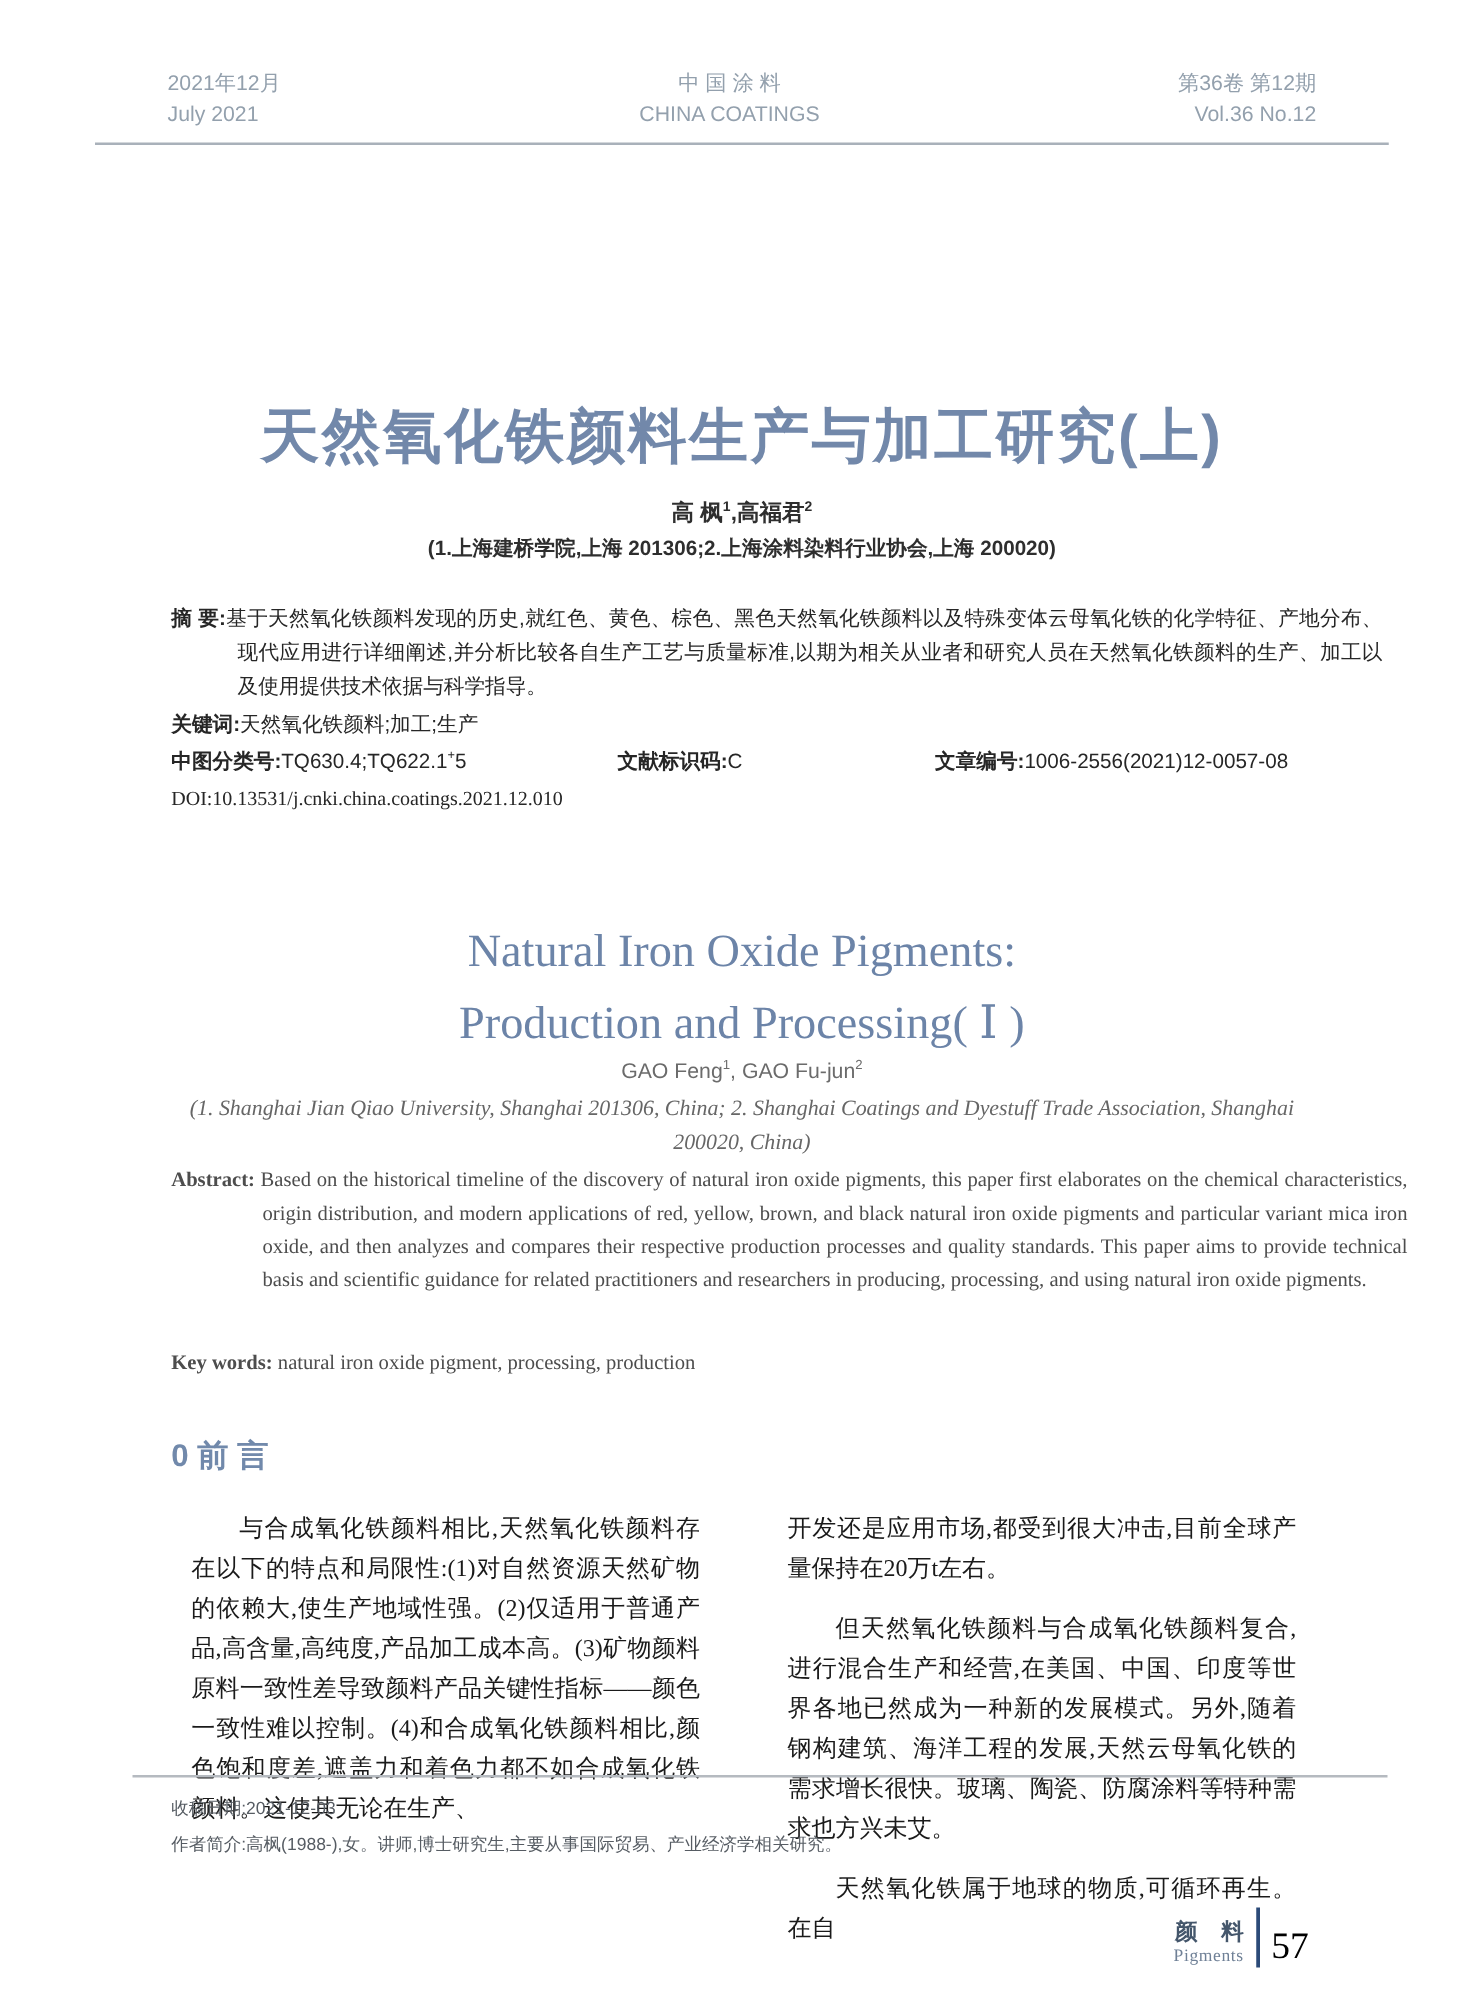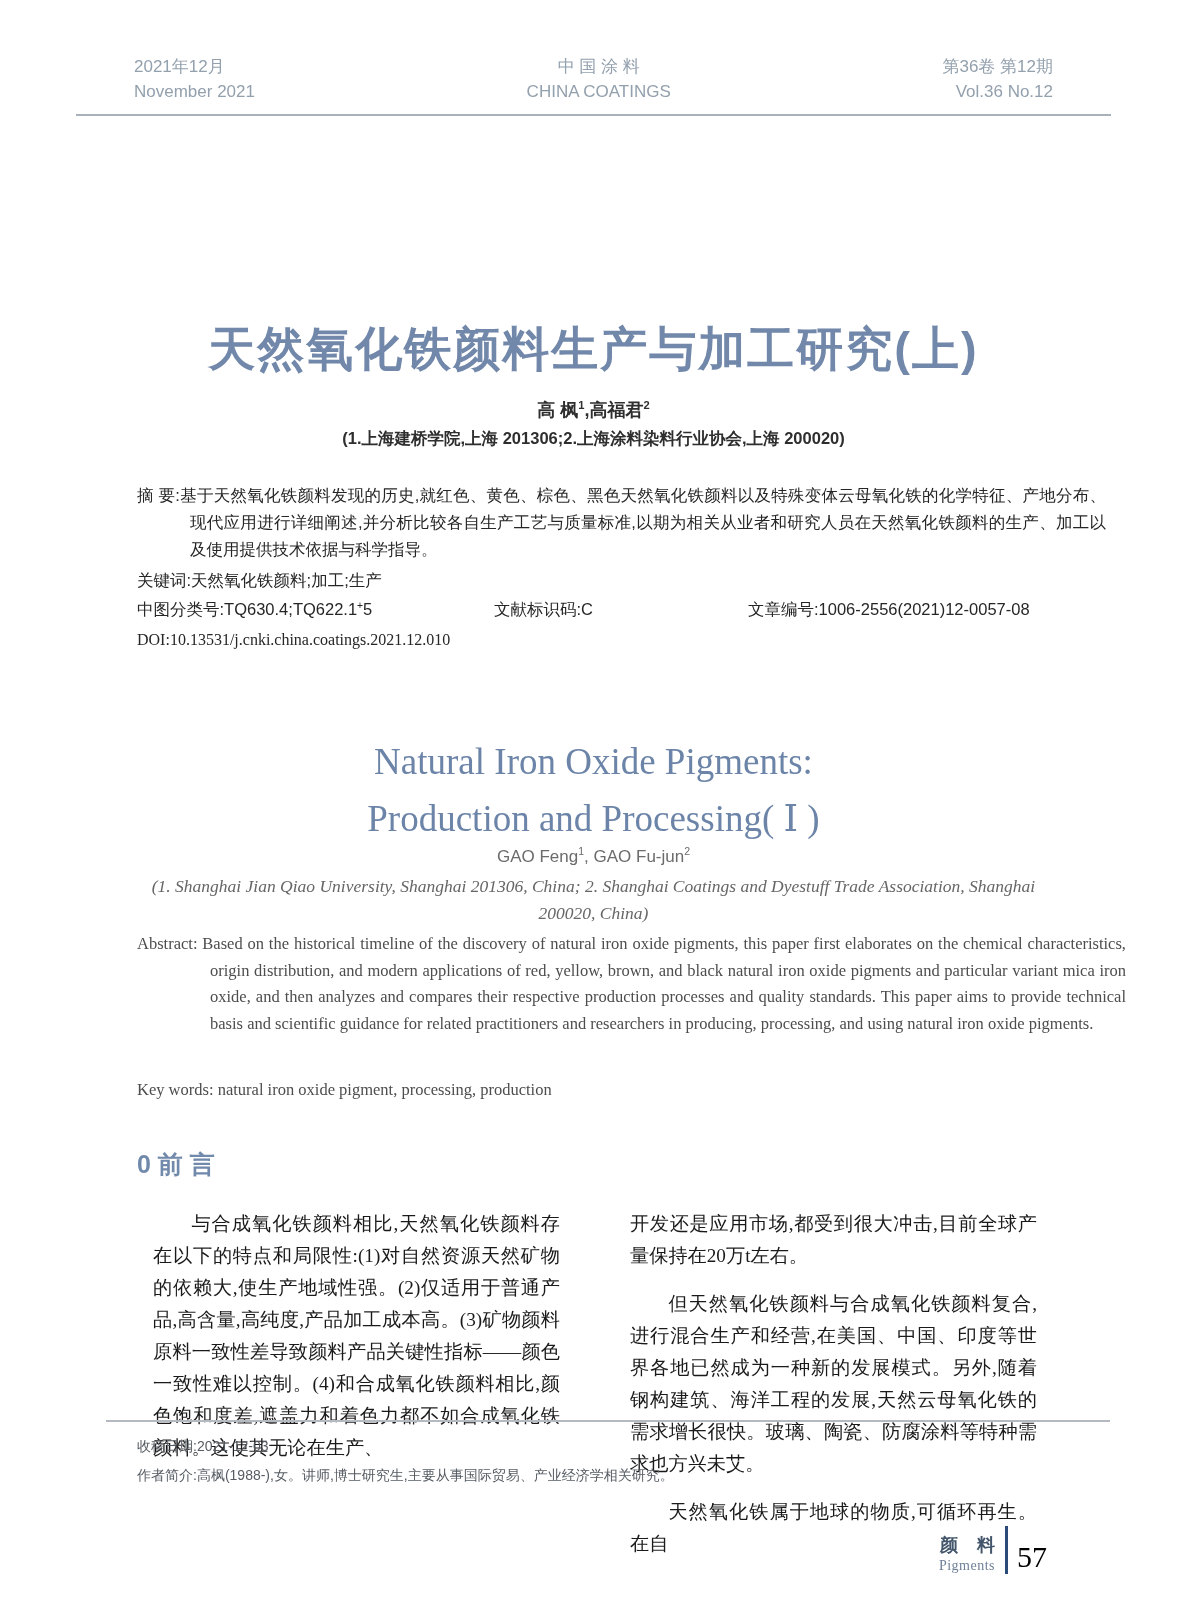--- a/index.html
+++ b/index.html
@@ -23,21 +23,21 @@
   .authors-cn{position:absolute;top:398px;left:0;width:100%;text-align:center;
               font-size:18px;font-weight:bold;color:#2e2e2e;}
   .affil-cn{position:absolute;top:428px;left:0;width:100%;text-align:center;
             font-size:16.5px;font-weight:600;color:#2e2e2e;}
 
   
   .block-cn{position:absolute;left:137px;width:916px;font-size:16.5px;
             line-height:27px;color:#262626;}
   .abstract-cn{top:482px;text-align:justify;padding-left:53px;text-indent:-53px;}
   .kw-cn{top:567px;}
-  .label-b{font-weight:normal;}
+  .label-b{font-weight:bold;}
   .meta-row{top:596px;position:absolute;height:27px;}
   .meta-item{position:absolute;top:0;white-space:nowrap;}
   .meta-clc{left:0;}
   .meta-doc{left:357px;}
   .meta-art{left:611px;}
   .doi-line{top:626px;font-size:16px;}
 
   
   .title-en{position:absolute;top:733px;left:0;width:100%;text-align:center;
             font-weight:normal;font-size:37px;line-height:57px;color:#6c84a8;}
@@ -71,21 +71,21 @@
   .pf-bar{width:3px;height:48px;background:#2b4a78;}
   .pf-num{font-size:30px;color:#000000;margin-left:9px;padding-top:6px;}
 </style>
 </head>
 <body>
 
 <div class="jheader">
   <div class="jheader-row">
     <div class="jh-left">
       <div>2021年12月</div>
-      <div>November 2021</div>
+      <div>July 2021</div>
     </div>
     <div class="jh-center">
       <div>中 国 涂 料</div>
       <div>CHINA COATINGS</div>
     </div>
     <div class="jh-right">
       <div>第36卷 第12期</div>
       <div>Vol.36 No.12</div>
     </div>
   </div>

